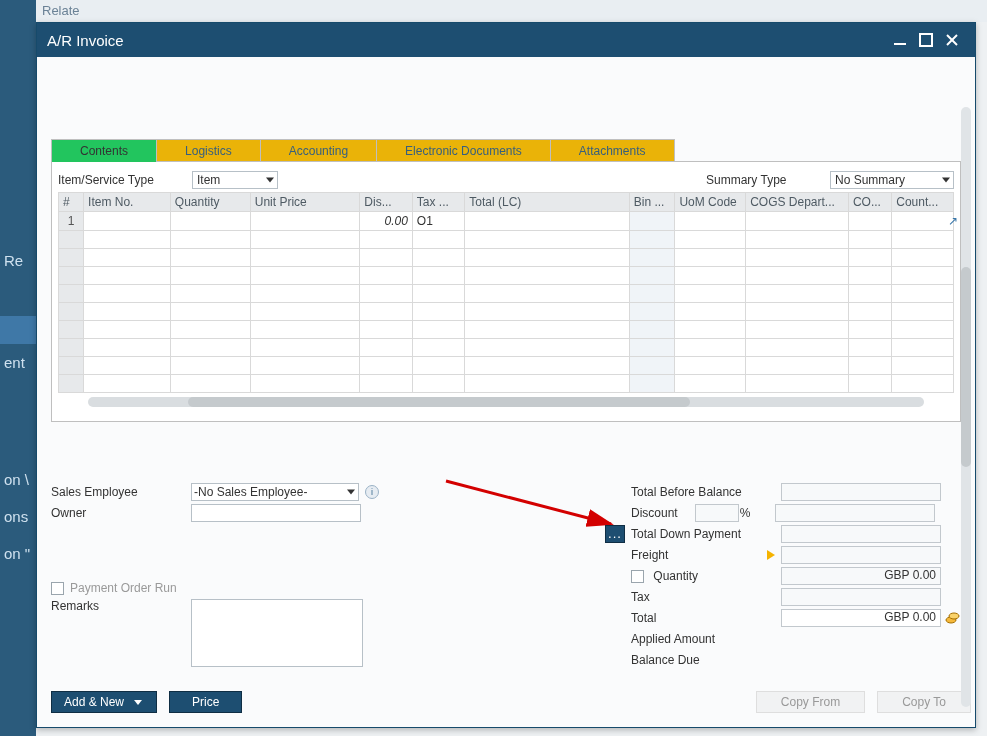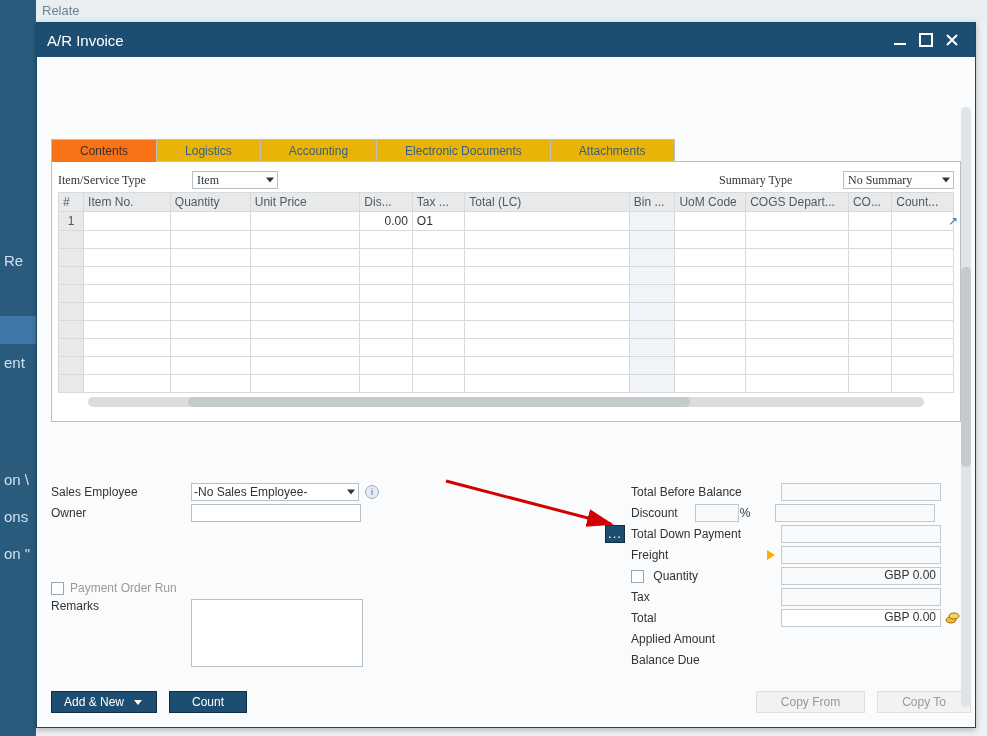--- a/index.html
+++ b/index.html
@@ -73,37 +73,36 @@
     border-bottom: none;
     background: #eab308;
     padding: 4px 28px;
     font-size: 12px;
     color: #365f7e;
     cursor: pointer;
     margin-right: -1px;
     position: relative;
   }
   .tab.active {
-    background: #f97316;
+    background: #22c55e;
     color: #333;
     z-index: 2;
   }
   .tab-panel {
     border: 1px solid #bfbfbf;
     border-top: 1px solid #bfbfbf;
     background: #fff;
     margin-top: -1px;
     padding: 6px 6px 14px 6px;
     position: relative;
   }
   .row-filters {
     display: flex;
     align-items: center;
     padding: 3px 0 3px 0;
-    font-family: Liberation Serif, serif;
   }
   .label { color: #333; font-size: 12px; margin-right: 4px; }
   .select {
     border: 1px solid #b7c0c7;
     background: #fff;
     height: 18px;
     font-size: 12px;
     padding: 0 16px 0 4px;
     position: relative;
     display: inline-flex;
@@ -268,21 +267,21 @@
       <div class="tab">Electronic Documents</div>
       <div class="tab">Attachments</div>
     </div>
 
     <div class="tab-panel">
       <div class="row-filters">
         <span class="label" style="width:130px;">Item/Service Type</span>
         <span class="select" style="width:86px;">Item</span>
         <span style="flex:1"></span>
         <span class="label" style="width:120px;">Summary Type</span>
-        <span class="select" style="width:111px;">No Summary</span>
+        <span class="select" style="width:124px;">No Summary</span>
       </div>
 
       <div style="position:relative;">
         <span class="grid-expand">↗</span>
         <table class="grid">
           <colgroup>
             <col style="width:22px">
               <col style="width:76px">
               <col style="width:70px">
               <col style="width:96px">
@@ -310,21 +309,21 @@
               <th>CO...</th>
               <th>Count...</th>
             </tr>
           </thead>
           <tbody id="grid-body">
               <tr>
                 <td class="rownum">1</td>
                 <td></td>
                 <td></td>
                 <td></td>
-                <td style="text-align: right;">0.00</td>
+                <td style="text-align: right; font-style: italic;">0.00</td>
                 <td>O1</td>
                 <td></td>
                 <td class="shaded"></td>
                 <td></td>
                 <td></td>
                 <td></td>
                 <td></td>
               </tr>
               <tr>
                 <td class="rownum"></td>
@@ -547,21 +546,21 @@
         </div>
       </div>
     </div>
 
     <div class="bottom-bar">
       <div class="btn-primary">
         <span>Add &amp; New</span>
           <span class="tri"></span>
       </div>
       <div class="btn-primary" style="padding:0 22px;">
-        <span>Count</span>
+        <span>Price</span>
       </div>
       <span class="spacer"></span>
       <div class="btn-secondary">Copy From</div>
       <div class="btn-secondary">Copy To</div>
     </div>
 
     <div class="vscroll">
         <div class="vthumb"></div>
       </div>
   </div>

